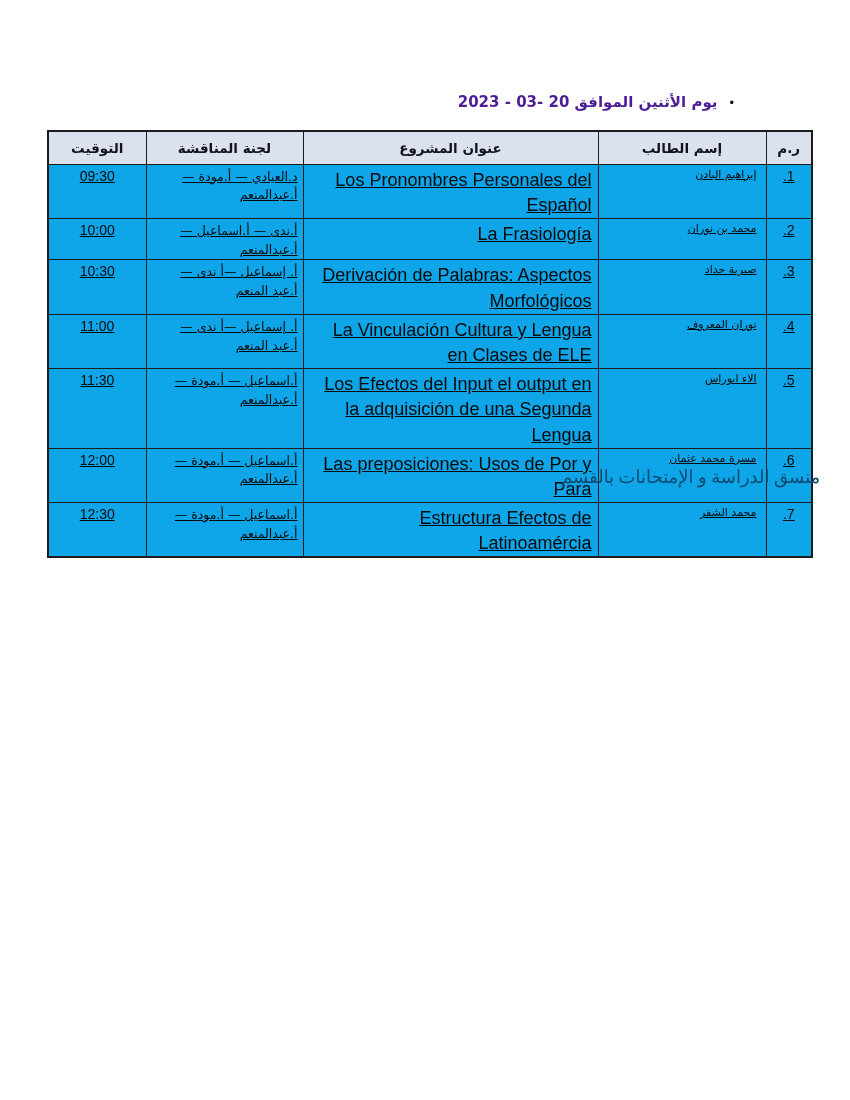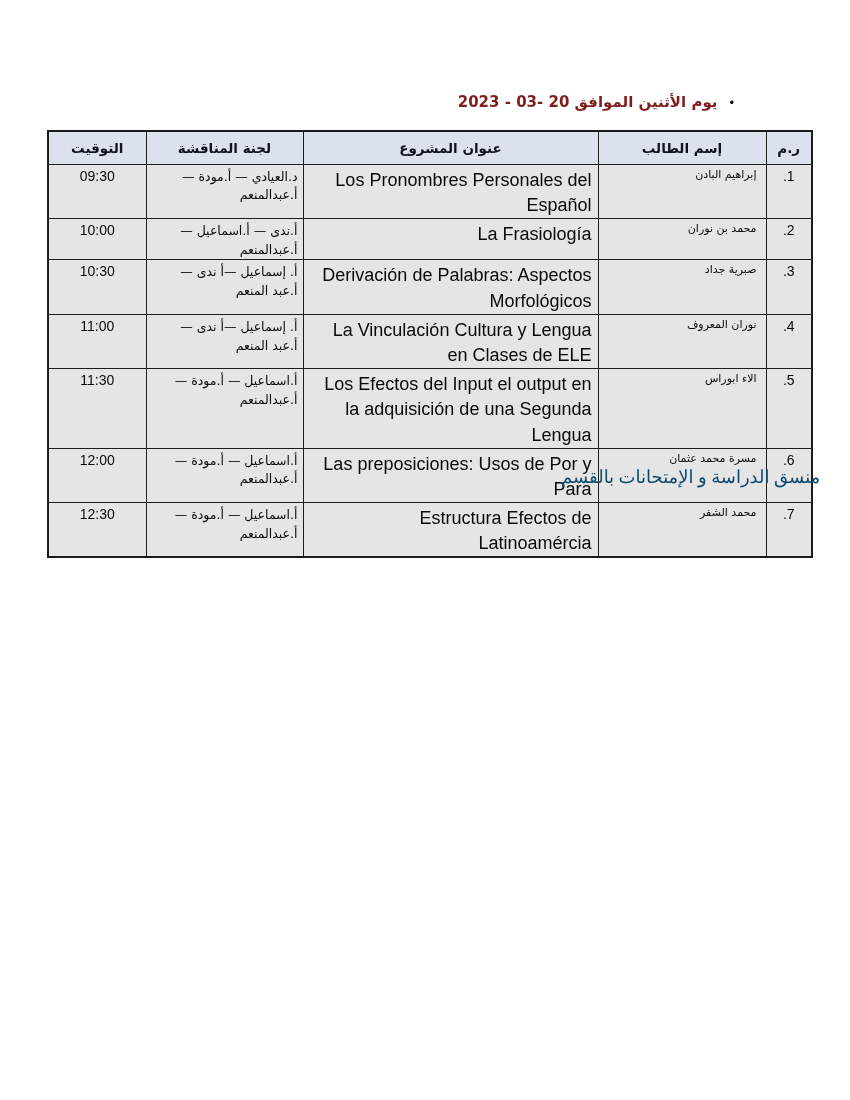--- a/index.html
+++ b/index.html
@@ -31,21 +31,21 @@
     line-height: 1;
     color: #0a0a0a;
   }
   .date-line .date-text {
     direction: rtl;
     unicode-bidi: plaintext;
     white-space: nowrap;
     font-family: "DejaVu Sans", sans-serif;
     font-weight: bold;
     font-size: 15px;
-    color: #7f1d1d;
+    color: #4c1d95;
   }
 
   
   table.schedule {
     position: absolute;
     left: 47px; top: 130px;
     width: 766px;
     border-collapse: collapse;
     table-layout: fixed;
     direction: rtl;
@@ -62,21 +62,22 @@
     color: #11131f;
     height: 33px;
     text-align: center;
     vertical-align: middle;
     padding: 2px 4px;
   }
   table.schedule td {
     vertical-align: top;
     height: 40px;
     padding-top: 3px;
-    background: #e5e5e5;
+    background: #0ea5e9;
+    text-decoration: underline;
   }
   .w-num       { width: 46px;  }
   .w-student   { width: 168px; }
   .w-project   { width: 295px; }
   .w-committee { width: 157px; }
   .w-time      { width: 98px;  }
 
   td.c-num {
     text-align: center;
     font-family: "Liberation Sans", "DejaVu Sans", sans-serif;

